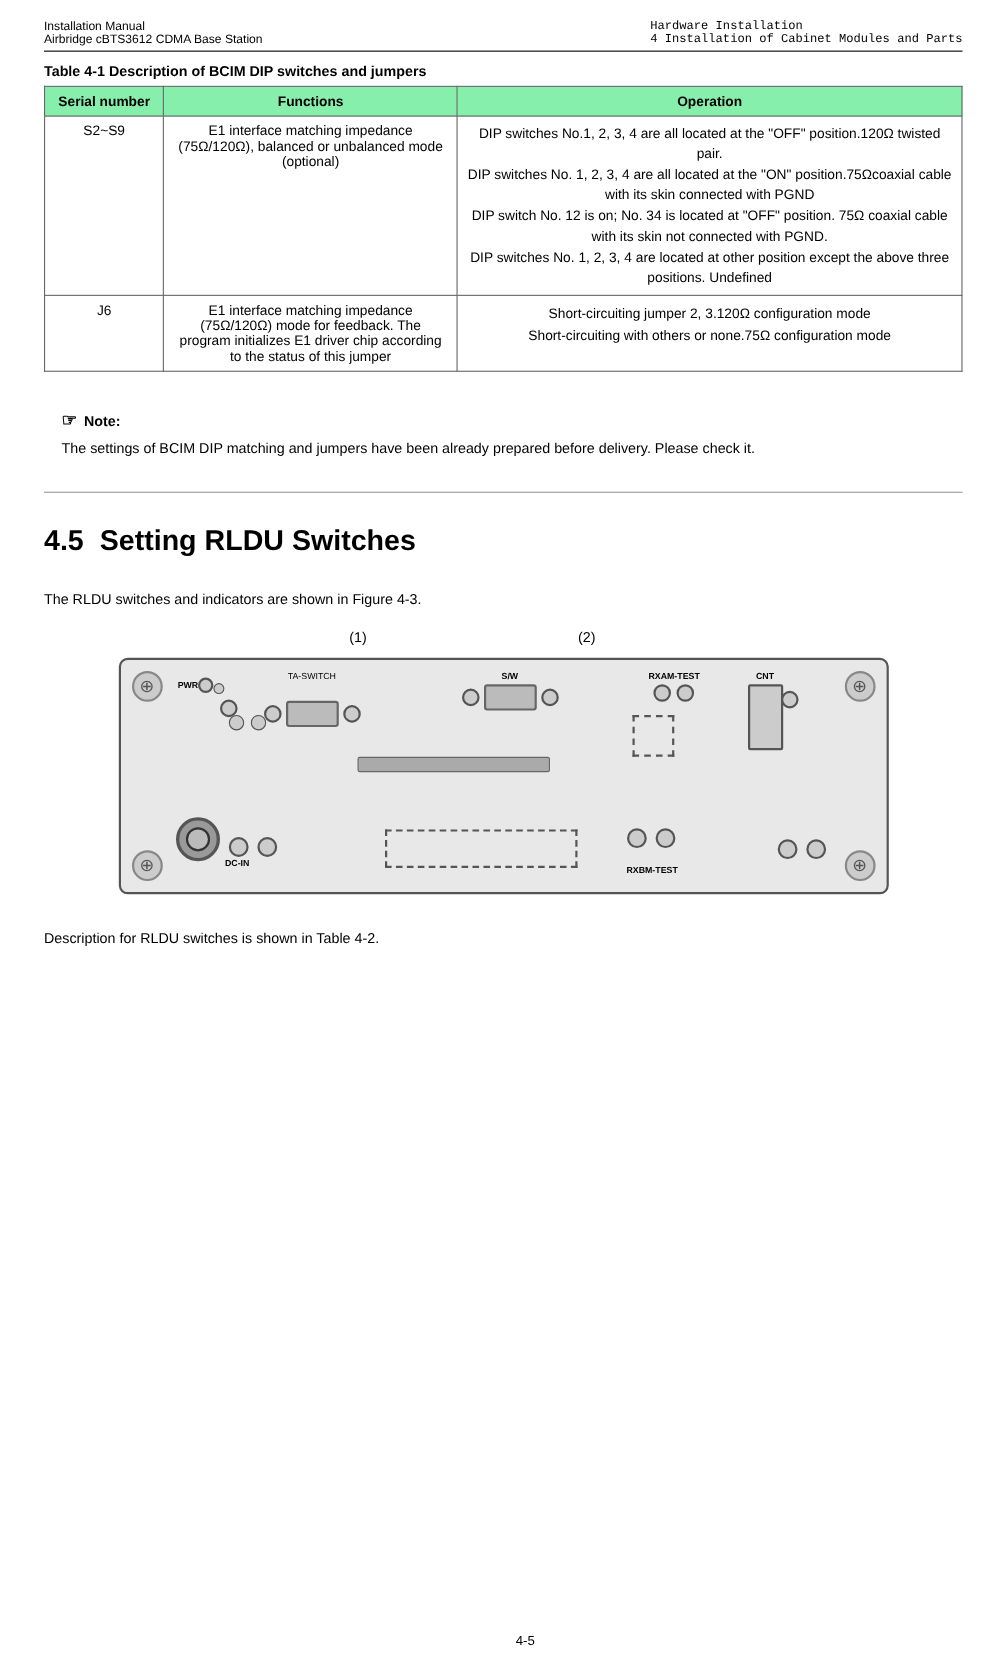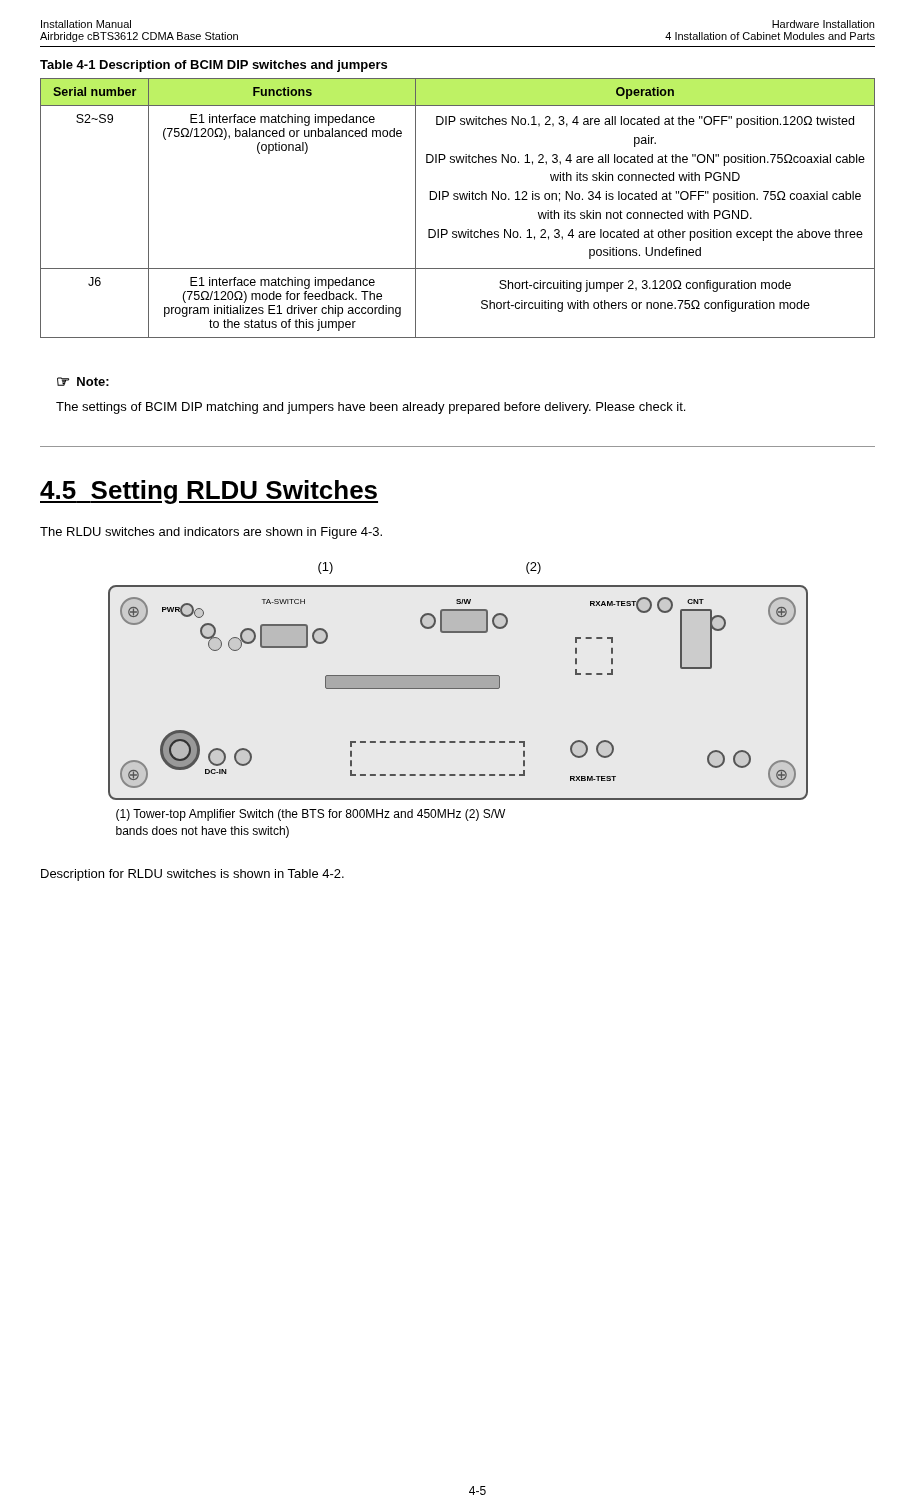--- a/index.html
+++ b/index.html
@@ -35,21 +35,21 @@
       margin-bottom: 24px;
       font-size: 12.5px;
     }
     table.main-table th, table.main-table td {
       border: 1px solid #666;
       padding: 6px 8px;
       vertical-align: top;
       text-align: center;
     }
     table.main-table thead th {
-      background: #bef264;
+      background: #86efac;
       font-weight: bold;
       text-align: center;
     }
     table.main-table td:first-child {
       text-align: center;
       white-space: nowrap;
     }
 
     
     .note-section {
@@ -76,22 +76,21 @@
     hr.section-rule {
       border: none;
       border-top: 1px solid #999;
       margin: 18px 0;
     }
 
     
     .section-heading {
       font-size: 26px;
       font-weight: bold;
-      margin: 28px 0 16px 0;
-      text-decoration: underline;
+      margin: 28px 0 28px 0;
     }
 
     .section-intro {
       font-size: 13px;
       margin-bottom: 18px;
       line-height: 1.5;
     }
 
     
     .figure-wrapper {
@@ -195,21 +194,21 @@
       border: 2px solid #666;
       border-radius: 3px;
     }
 
     
     .rxam-area {
       position: absolute;
       top: 10px;
       left: 480px;
       display: flex;
-      flex-direction: row;
+      flex-direction: column;
       align-items: center;
     }
     .rxam-label { font-size: 8px; font-weight: bold; margin-bottom: 3px; }
 
     
     .cnt-area {
       position: absolute;
       top: 10px;
       left: 570px;
       display: flex;
@@ -322,21 +321,21 @@
     }
   </style>
 </head>
 <body>
 
 <div class="page-header">
   <div>
     <div>Installation Manual</div>
     <div>Airbridge cBTS3612 CDMA Base Station</div>
   </div>
-  <div style="text-align:right;">
+  <div style="font-family:Liberation Mono, monospace;">
     <div>Hardware Installation</div>
     <div>4   Installation of Cabinet Modules and Parts</div>
   </div>
 </div>
 
 <div class="table-caption">Table 4-1  Description of BCIM DIP switches and jumpers</div>
 
 <table class="main-table">
   <thead>
     <tr>
@@ -485,22 +484,20 @@
     </div>
 
     <div class="bottom-right-circles">
       <div style="width:18px;height:18px;border-radius:50%;border:2px solid #555;background:#ccc;"></div>
       <div style="width:18px;height:18px;border-radius:50%;border:2px solid #555;background:#ccc;"></div>
     </div>
 
   </div>
 
   <div class="figure-caption-area">
-    <div style="white-space:pre-line;padding-left:8px;">(1) Tower-top Amplifier Switch (the BTS for 800MHz and 450MHz    (2) S/W
- bands does not have this switch)</div>
   </div>
 </div>
 
 <div class="bottom-desc">Description for RLDU switches is shown in Table 4-2.</div>
 
 <div class="page-footer">
   <span>4-5</span>
 </div>
 
 </body></html>

